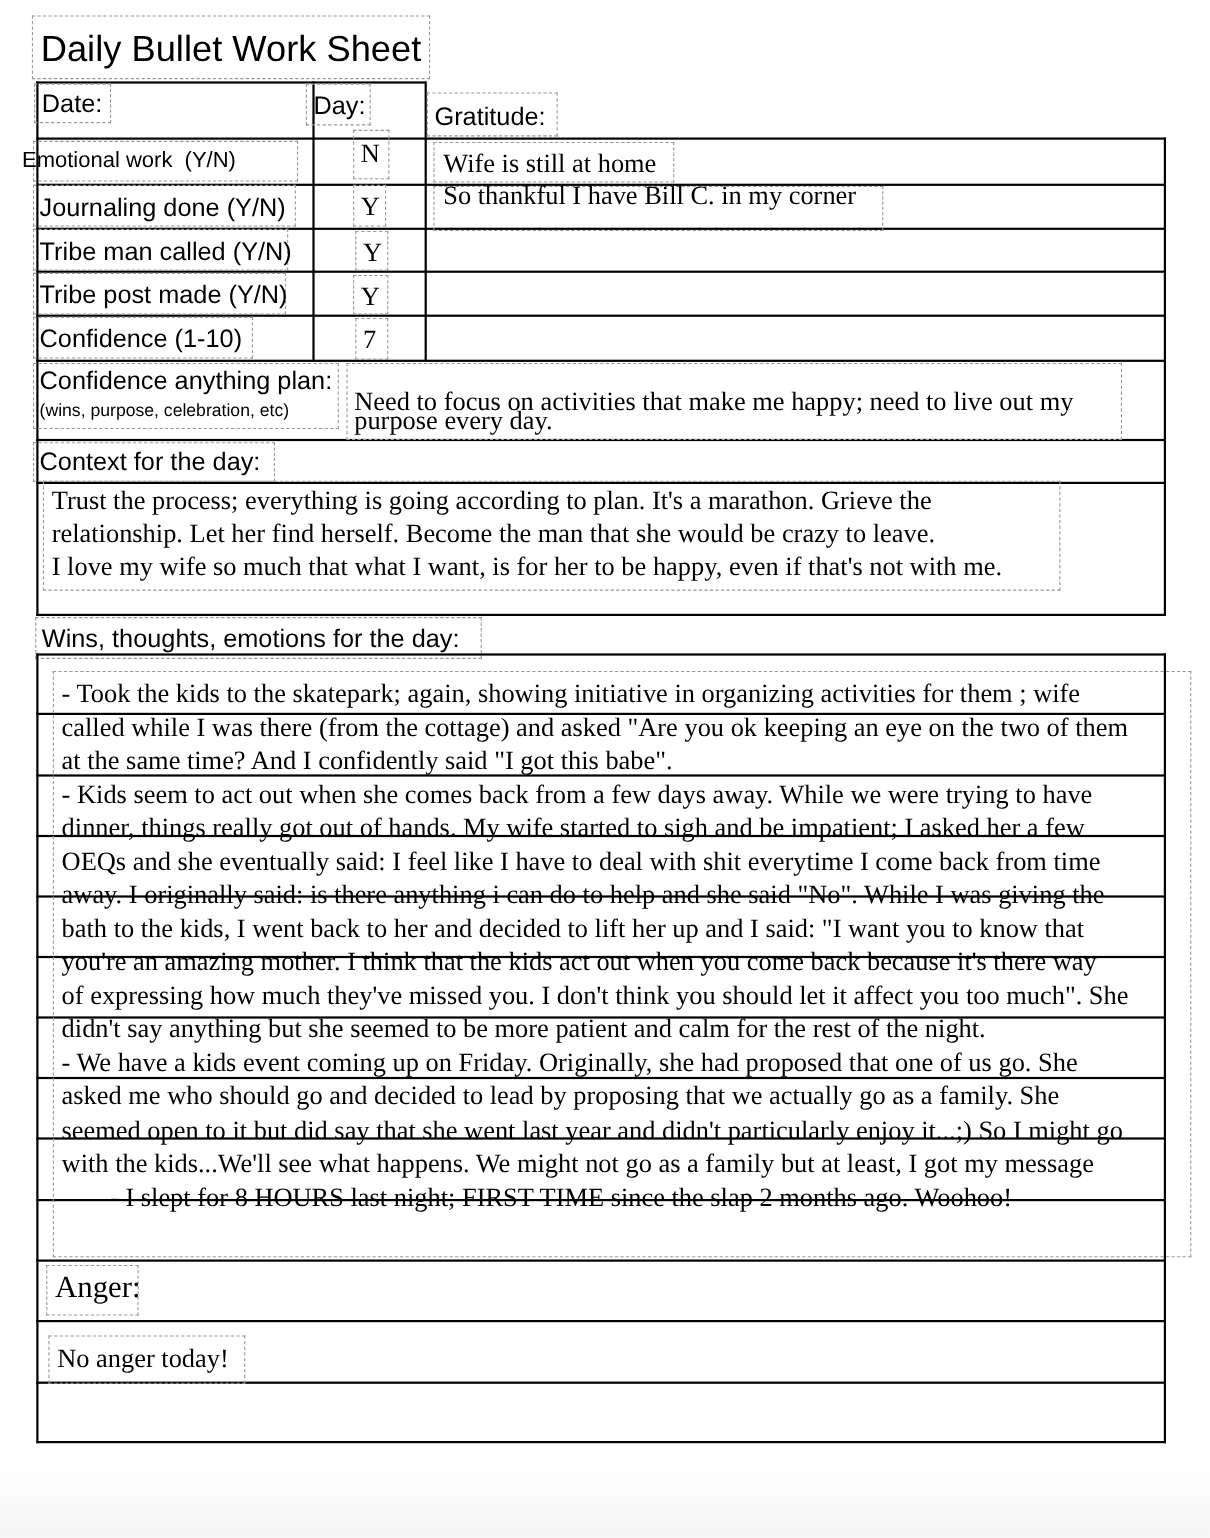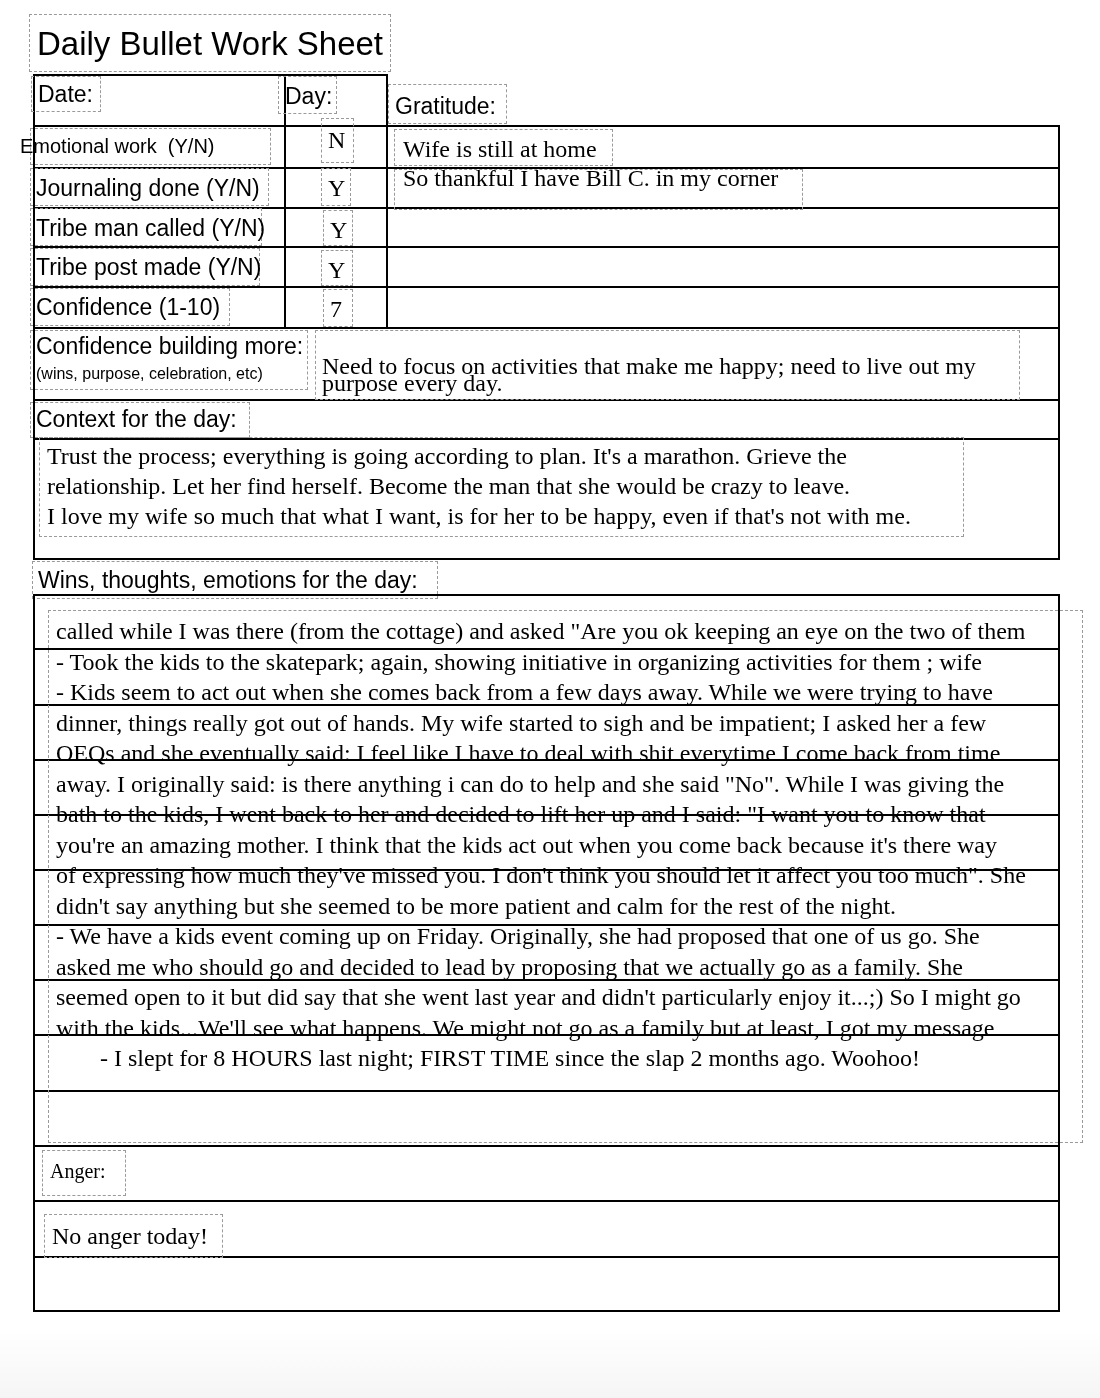--- a/index.html
+++ b/index.html
@@ -73,21 +73,21 @@
 
 <div class="dash" style="left:394px;top:129px;width:219px;height:37px;"></div>
 <div class="abs serif" style="left:403px;top:135px;font-size:24px;line-height:28px;white-space:nowrap;">Wife is still at home</div>
 <div class="dash" style="left:394px;top:169px;width:409px;height:41px;"></div>
 <div class="abs serif" style="left:403px;top:164px;font-size:24px;line-height:28px;white-space:nowrap;">So thankful I have Bill C. in my corner</div>
 <div class="abs" style="left:390px;top:210px;width:660px;height:35px;"></div>
 <div class="abs" style="left:390px;top:249px;width:660px;height:35px;"></div>
 <div class="abs" style="left:390px;top:289px;width:660px;height:35px;"></div>
 
 <div class="dash" style="left:30px;top:330px;width:278px;height:60px;"></div>
-<div class="abs sans" style="left:36px;top:332px;font-size:23px;line-height:28px;white-space:nowrap;">Confidence building more:</div>
+<div class="abs sans" style="left:36px;top:332px;font-size:23px;line-height:28px;white-space:nowrap;">Confidence anything plan:</div>
 <div class="abs sans" style="left:36px;top:364px;font-size:16px;line-height:20px;white-space:nowrap;">(wins, purpose, celebration, etc)</div>
 <div class="dash" style="left:315px;top:330px;width:705px;height:70px;"></div>
 <div class="abs serif" style="left:322px;top:351px;font-size:24px;line-height:30px;white-space:nowrap;">Need to focus on activities that make me happy; need to live out my</div>
 <div class="abs serif" style="left:322px;top:368px;font-size:24px;line-height:30px;white-space:nowrap;">purpose every day.</div>
 
 <div class="dash" style="left:30px;top:402px;width:220px;height:36px;"></div>
 <div class="abs sans" style="left:36px;top:405px;font-size:23px;line-height:28px;white-space:nowrap;">Context for the day:</div>
 <div class="dash" style="left:39px;top:437px;width:925px;height:100px;"></div>
 <div class="abs serif" style="left:47px;top:441px;font-size:24px;line-height:30px;white-space:nowrap;">Trust the process; everything is going according to plan. It's a marathon. Grieve the</div>
 <div class="abs serif" style="left:47px;top:471px;font-size:24px;line-height:30px;white-space:nowrap;">relationship. Let her find herself. Become the man that she would be crazy to leave.</div>
@@ -108,37 +108,38 @@
 <div class="hl" style="left:33px;top:1090px;width:1027px;"></div>
 <div class="hl" style="left:33px;top:1145px;width:1027px;"></div>
 <div class="hl" style="left:33px;top:1200px;width:1027px;"></div>
 <div class="hl" style="left:33px;top:1256px;width:1027px;"></div>
 <div class="hl" style="left:33px;top:1310px;width:1027px;"></div>
 <div class="vl" style="left:33px;top:594px;height:718px;"></div>
 <div class="vl" style="left:1058px;top:594px;height:718px;"></div>
 
 <div class="dash" style="left:48px;top:610px;width:1035px;height:533px;"></div>
 <div class="abs serif" style="left:56px;top:616px;font-size:24px;line-height:30.5px;">
+  <div style="white-space:nowrap;">- Took the kids to the skatepark; again, showing initiative in organizing activities for them ; wife</div>
   <div style="white-space:nowrap;">called while I was there (from the cottage) and asked "Are you ok keeping an eye on the two of them</div>
-  <div style="white-space:nowrap;">- Took the kids to the skatepark; again, showing initiative in organizing activities for them ; wife</div>
+  <div style="white-space:nowrap;">at the same time? And I confidently said "I got this babe".</div>
   <div style="white-space:nowrap;">- Kids seem to act out when she comes back from a few days away. While we were trying to have</div>
   <div style="white-space:nowrap;">dinner, things really got out of hands. My wife started to sigh  and be impatient; I asked her a few</div>
   <div style="white-space:nowrap;">OEQs and she eventually said: I feel like I have to deal with shit everytime I come back from time</div>
   <div style="white-space:nowrap;">away. I originally said: is there anything i can do to help and she said "No". While I was giving the</div>
   <div style="white-space:nowrap;">bath to the kids, I went back to her and decided to lift her up and I said: "I want you to know that</div>
   <div style="white-space:nowrap;">you're an amazing mother. I think that the kids act out when you come back because it's there way</div>
   <div style="white-space:nowrap;">of expressing how much they've missed you. I don't think you should let it affect you too much". She</div>
   <div style="white-space:nowrap;">didn't say anything but she seemed to be more patient and calm for the rest of the night.</div>
   <div style="white-space:nowrap;">- We have a kids event coming up on Friday. Originally, she had proposed that one of us go. She</div>
   <div style="white-space:nowrap;">asked me who should go and decided to lead by proposing that we actually go as a family. She</div>
   <div style="white-space:nowrap;">seemed open to it but did say that she went last year and didn't particularly enjoy it...;) So I might go</div>
   <div style="white-space:nowrap;">with the kids...We'll see what happens. We might not go as a family but at least, I got my message</div>
   <div style="white-space:nowrap;margin-left:44px;">- I slept for 8 HOURS last night; FIRST TIME since the slap 2 months ago. Woohoo!</div>
 </div>
 
 <div class="dash" style="left:42px;top:1150px;width:84px;height:46px;"></div>
-<div class="abs serif" style="left:50px;top:1157px;font-size:20px;line-height:28px;white-space:nowrap;">Anger:</div>
+<div class="abs serif" style="left:50px;top:1157px;font-size:28px;line-height:28px;white-space:nowrap;">Anger:</div>
 <div class="dash" style="left:44px;top:1214px;width:179px;height:44px;"></div>
 <div class="abs serif" style="left:52px;top:1222px;font-size:24px;line-height:28px;white-space:nowrap;">No anger today!</div>
 
 <div class="abs" style="left:36px;top:1259px;width:1020px;height:50px;"></div>
 
 <div class="bottom-fade"></div>
 
 </body></html>

